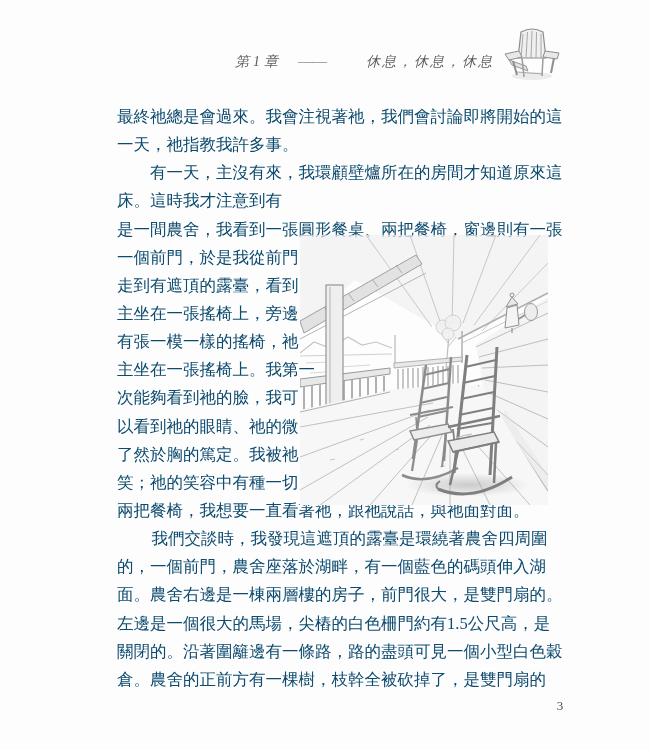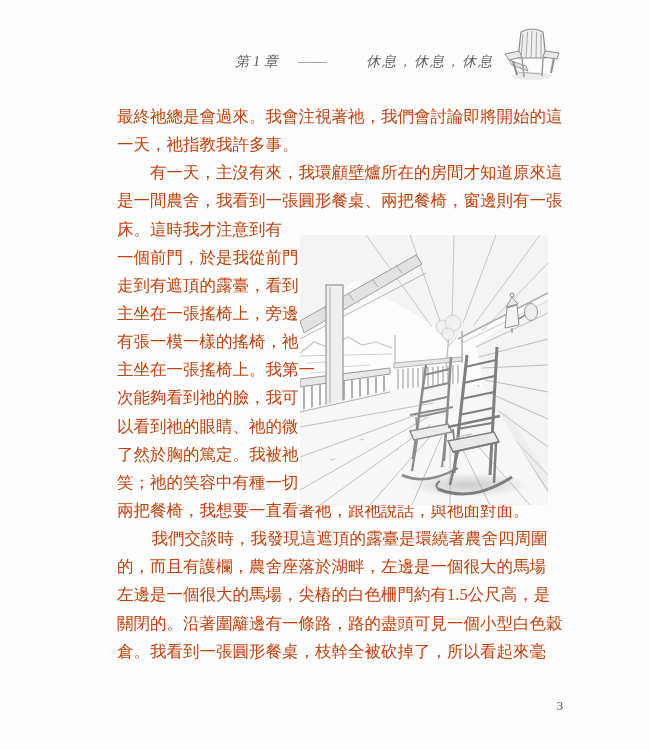--- a/index.html
+++ b/index.html
@@ -16,21 +16,21 @@
     display:flex;justify-content:flex-end;align-items:flex-start;gap:16px;
     color:#5c5c5c;font-size:14px;white-space:nowrap;
   }
   .chap-num{letter-spacing:4px;font-style:italic;}
   .chap-dash{color:#8a8a8a;letter-spacing:-1px;font-size:15px;}
   .chap-title{letter-spacing:2px;font-style:italic;margin-left:24px;}
   #header-chair-icon{position:absolute;left:504px;top:27px;width:56px;height:54px;}
   
   #body-text{
     position:absolute;left:117px;top:103px;width:432px;
-    color:#c2410c;font-size:16.5px;
+    color:#0c4a6e;font-size:16.5px;
   }
   .line{
     height:28.15px;line-height:28.15px;
     white-space:nowrap;letter-spacing:0;
   }
   .line.narrow{width:181px;}
   .line.indent{padding-left:33px;text-align:center;}
   
   #porch-illustration{
     position:absolute;left:300px;top:235px;width:248px;height:270px;
@@ -67,37 +67,38 @@
     <line x1="50" y1="31" x2="47" y2="46" stroke="#8e8e8e" stroke-width="2"></line>
     <line x1="18" y1="31" x2="20" y2="50" stroke="#9c9c9c" stroke-width="1.5"></line>
     <line x1="39" y1="31" x2="38" y2="49" stroke="#9c9c9c" stroke-width="1.5"></line>
     <line x1="13" y1="45" x2="38" y2="47" stroke="#a8a8a8" stroke-width="1"></line>
   </svg>
 
   <div id="body-text">
     <div class="line">最終祂總是會過來。我會注視著祂，我們會討論即將開始的這</div>
     <div class="line">一天，祂指教我許多事。</div>
     <div class="line indent">有一天，主沒有來，我環顧壁爐所在的房間才知道原來這</div>
+    <div class="line narrow">床。這時我才注意到有</div>
     <div class="line">是一間農舍，我看到一張圓形餐桌、兩把餐椅，窗邊則有一張</div>
-    <div class="line narrow">床。這時我才注意到有</div>
     <div class="line narrow">一個前門，於是我從前門</div>
     <div class="line narrow">走到有遮頂的露臺，看到</div>
     <div class="line narrow">主坐在一張搖椅上，旁邊</div>
     <div class="line narrow">有張一模一樣的搖椅，祂</div>
     <div class="line narrow">主坐在一張搖椅上。我第一</div>
     <div class="line narrow">次能夠看到祂的臉，我可</div>
     <div class="line narrow">以看到祂的眼睛、祂的微</div>
     <div class="line narrow">了然於胸的篤定。我被祂</div>
     <div class="line narrow">笑；祂的笑容中有種一切</div>
     <div class="line">兩把餐椅，我想要一直看著祂，跟祂說話，與祂面對面。</div>
     <div class="line indent">我們交談時，我發現這遮頂的露臺是環繞著農舍四周圍</div>
-    <div class="line">的，而且有護欄，農舍座落於湖畔，左邊是一個很大的馬場</div>
+    <div class="line">的，一個前門，農舍座落於湖畔，有一個藍色的碼頭伸入湖</div>
+    <div class="line">面。農舍右邊是一棟兩層樓的房子，前門很大，是雙門扇的。</div>
     <div class="line">左邊是一個很大的馬場，尖樁的白色柵門約有1.5公尺高，是</div>
     <div class="line">關閉的。沿著圍籬邊有一條路，路的盡頭可見一個小型白色穀</div>
-    <div class="line">倉。我看到一張圓形餐桌，枝幹全被砍掉了，所以看起來毫</div>
+    <div class="line">倉。農舍的正前方有一棵樹，枝幹全被砍掉了，是雙門扇的</div>
   </div>
 
   <svg id="porch-illustration" viewBox="0 0 248 270">
     <defs>
       <radialGradient id="shadowGrad" cx="50%" cy="50%" r="50%">
         <stop offset="0%" stop-color="#9e9e9e" stop-opacity="0.5"></stop>
         <stop offset="100%" stop-color="#9e9e9e" stop-opacity="0"></stop>
       </radialGradient>
     </defs>
 

